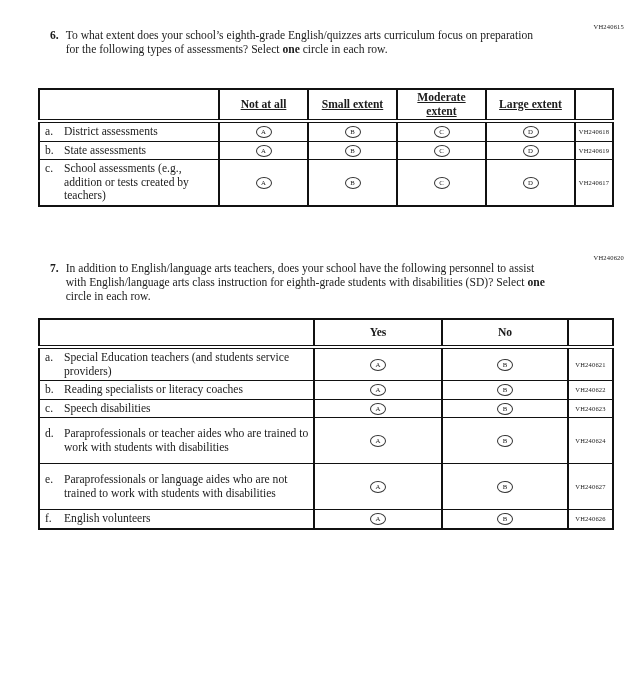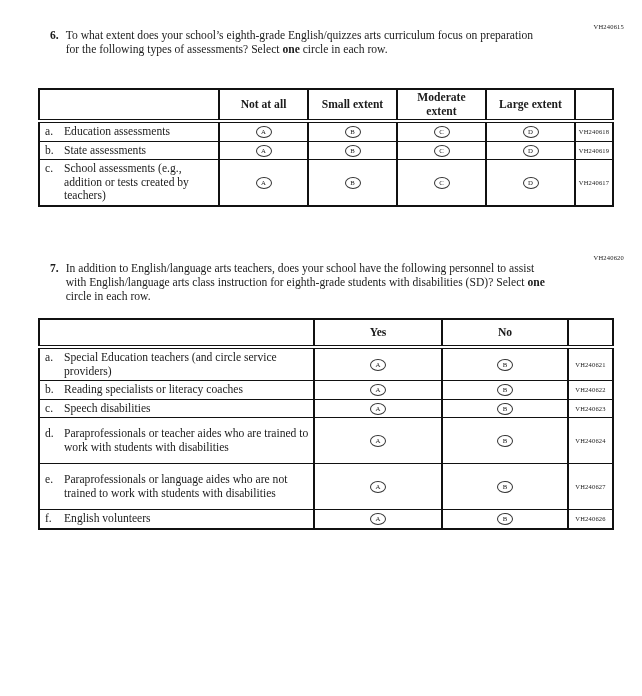--- a/index.html
+++ b/index.html
@@ -73,35 +73,35 @@
       <table class="grid">
         <colgroup>
           <col style="width: 180px;">
           <col style="width: 89px;">
           <col style="width: 89px;">
           <col style="width: 89px;">
           <col style="width: 89px;">
           <col style="width: 38px;">
         </colgroup>
         <thead>
-          <tr style="height: 24px;">
+          <tr style="height: 24px; text-decoration: underline;">
             <th class="cell-stem"></th>
             <th class="cell-opt">Not at all</th>
             <th class="cell-opt">Small extent</th>
             <th class="cell-opt">Moderate extent</th>
             <th class="cell-opt">Large extent</th>
             <th class="cell-code"></th>
           </tr>
         </thead>
         <tbody>
           <tr style="height: 18px;">
             <td class="cell-stem">
               <div class="stem-wrap">
                 <span class="row-letter">a.</span>
-                <span class="row-label">Education assessments</span>
+                <span class="row-label">District assessments</span>
               </div>
             </td>
             <td class="cell-opt"><span class="bubble">A</span></td>
             <td class="cell-opt"><span class="bubble">B</span></td>
             <td class="cell-opt"><span class="bubble">C</span></td>
             <td class="cell-opt"><span class="bubble">D</span></td>
             <td class="cell-code">VH240618</td>
           </tr>
           <tr style="height: 18px;">
             <td class="cell-stem">
@@ -154,21 +154,21 @@
             <th class="cell-opt">Yes</th>
             <th class="cell-opt">No</th>
             <th class="cell-code"></th>
           </tr>
         </thead>
         <tbody>
           <tr style="height: 32px;">
             <td class="cell-stem">
               <div class="stem-wrap">
                 <span class="row-letter">a.</span>
-                <span class="row-label">Special Education teachers (and circle service providers)</span>
+                <span class="row-label">Special Education teachers (and students service providers)</span>
               </div>
             </td>
             <td class="cell-opt"><span class="bubble">A</span></td>
             <td class="cell-opt"><span class="bubble">B</span></td>
             <td class="cell-code">VH240621</td>
           </tr>
           <tr style="height: 17px;">
             <td class="cell-stem">
               <div class="stem-wrap">
                 <span class="row-letter">b.</span>

